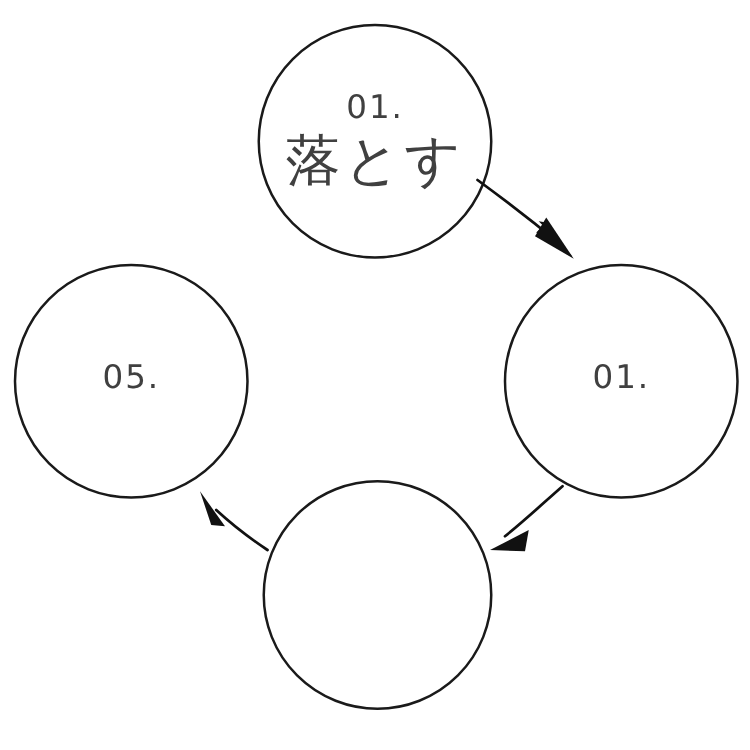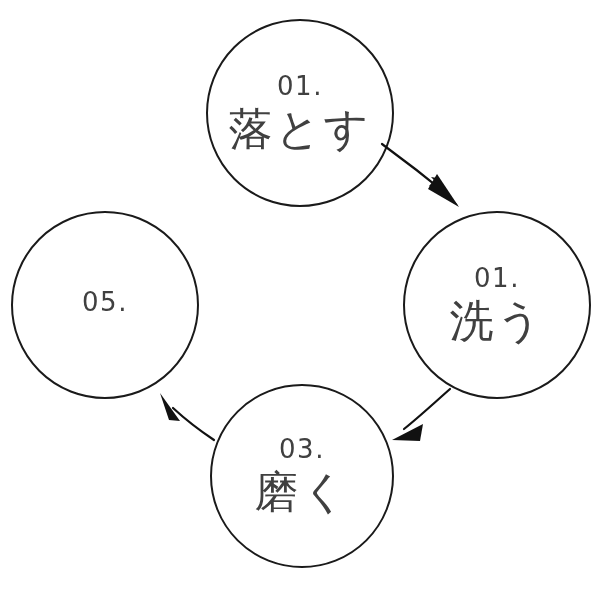--- a/index.html
+++ b/index.html
@@ -96,25 +96,20 @@
     </g>
   </svg>
 
   <div class="node-text-group" style="left:207px; top:20px; width:186px; height:186px;">
     <div class="node-number">01.</div>
     <div class="node-label">落とす</div>
   </div>
 
   <div class="node-text-group" style="left:404px; top:212px; width:186px; height:186px;">
     <div class="node-number">01.</div>
-    <div class="node-label">洗う</div>
   </div>
 
-  <div class="node-text-group" style="left:211px; top:385px; width:182px; height:182px;">
-    <div class="node-number">03.</div>
-    <div class="node-label">磨く</div>
-  </div>
 
   <div class="node-text-group" style="left:12px; top:212px; width:186px; height:186px;">
     <div class="node-number">05.</div>
   </div>
 
 </div>
 
 </body></html>

